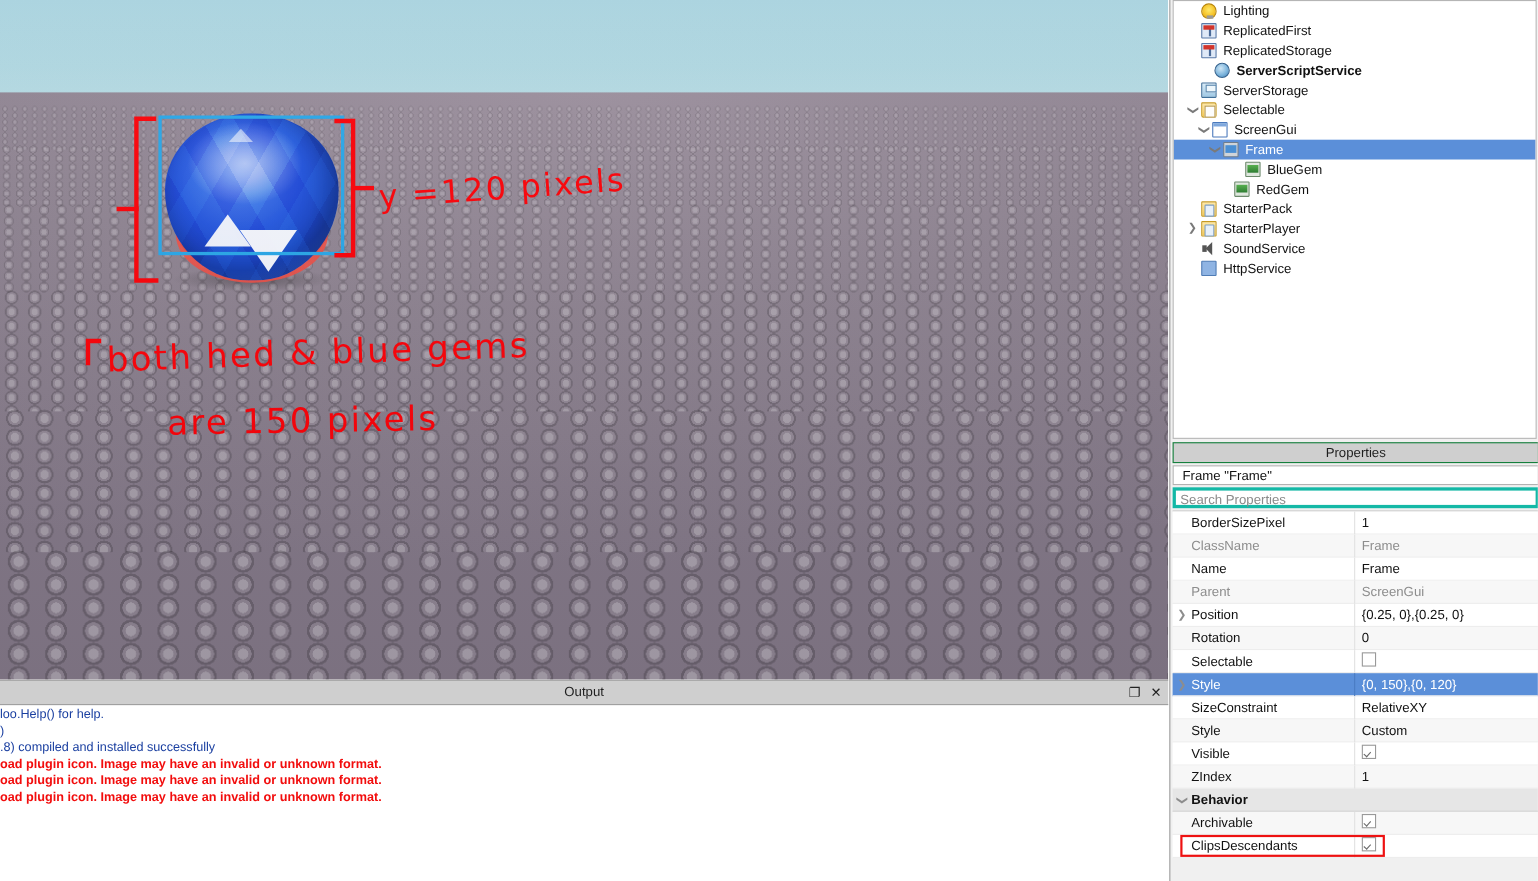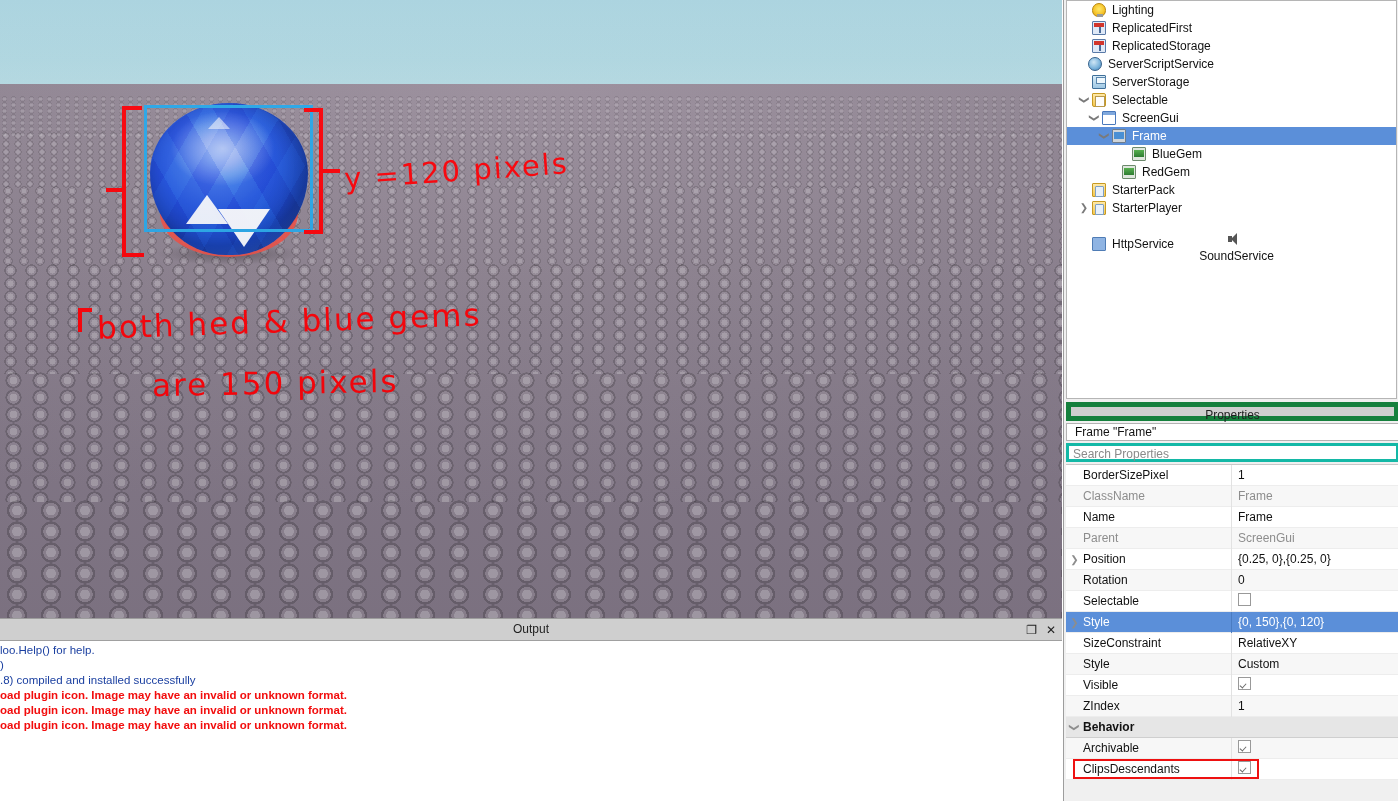--- a/index.html
+++ b/index.html
@@ -116,21 +116,21 @@
   .ic-image:after{content:"";position:absolute;left:1px;top:2px;right:1px;bottom:3px;background:linear-gradient(180deg,#57b04f,#2e7d32);}
   .ic-sound{background:transparent;}
   .ic-sound:before{content:"";position:absolute;left:1px;top:4px;width:4px;height:6px;background:#555;}
   .ic-sound:after{content:"";position:absolute;left:4px;top:1px;border-top:6px solid transparent;border-bottom:6px solid transparent;border-right:6px solid #555;}
   .ic-http{background:#8fb4e3;border:1px solid #4f7cb5;border-radius:1px;}
   .ic-player{background:linear-gradient(180deg,#ffe9a8,#f6c94f);border:1px solid #c79a22;border-radius:1px;}
   .ic-player:after{content:"";position:absolute;right:1px;top:2px;width:7px;height:9px;background:#e8f1fb;border:1px solid #7e9fc6;border-radius:1px;}
 
   
   #props{position:absolute;left:2px;top:402px;width:333px;height:399px;}
-  .prop-title{height:19px;background:#cfcfcf;border:5px solid #15803d;box-sizing:border-box;
+  .prop-title{height:19px;background:#cfcfcf;border:1px solid #15803d;box-sizing:border-box;
      text-align:center;line-height:17px;font-size:12px;color:#1f1f1f;}
   .prop-obj{height:18px;background:#fff;border:1px solid #b2b2b2;box-sizing:border-box;margin-top:2px;
      line-height:16px;font-size:12px;padding-left:8px;color:#111;}
   .prop-search{height:19px;background:#fff;border:3px solid #14b8a6;box-sizing:border-box;margin-top:2px;
      line-height:17px;font-size:12px;padding-left:4px;color:#8a8a8a;}
   .prop-list{margin-top:2px;border-top:1px solid #c8c8c8;}
   .prow{display:flex;height:21px;align-items:center;font-size:12px;border-bottom:1px solid #ededed;
      background:#fff;box-sizing:border-box;position:relative;}
   .prow.alt{background:#f7f7f7;}
   .prow.sel{background:#5b8fd9;}
@@ -234,21 +234,21 @@
             </span>
             <span class="tlabel">ReplicatedFirst</span>
           </div>
           <div class="trow" style="padding-left: 10px;">
             <span class="twist"></span>
             <span class="ticon">
               <span class="ic ic-repl"></span>
             </span>
             <span class="tlabel">ReplicatedStorage</span>
           </div>
-          <div class="trow" style="padding-left: 6px;">
+          <div class="trow" style="padding-left: 22px; font-weight: bold;">
             <span class="twist"></span>
             <span class="ticon">
               <span class="ic ic-sss"></span>
             </span>
             <span class="tlabel">ServerScriptService</span>
           </div>
           <div class="trow" style="padding-left: 10px;">
             <span class="twist"></span>
             <span class="ticon">
               <span class="ic ic-sstore"></span>
@@ -297,21 +297,21 @@
             </span>
             <span class="tlabel">StarterPack</span>
           </div>
           <div class="trow" style="padding-left: 10px;">
             <span class="twist">❯</span>
             <span class="ticon">
               <span class="ic ic-player"></span>
             </span>
             <span class="tlabel">StarterPlayer</span>
           </div>
-          <div class="trow" style="padding-left: 10px; flex-direction: column;">
+          <div class="trow" style="padding-left: 10px;">
             <span class="twist"></span>
             <span class="ticon">
               <span class="ic ic-sound"></span>
             </span>
             <span class="tlabel">SoundService</span>
           </div>
           <div class="trow" style="padding-left: 10px;">
             <span class="twist"></span>
             <span class="ticon">
               <span class="ic ic-http"></span>

